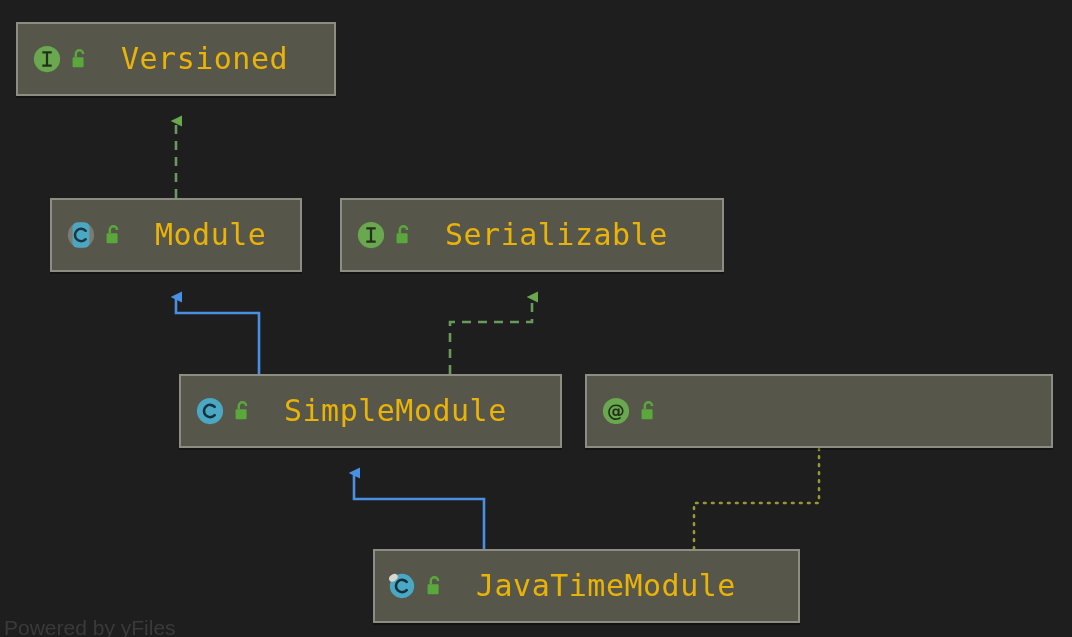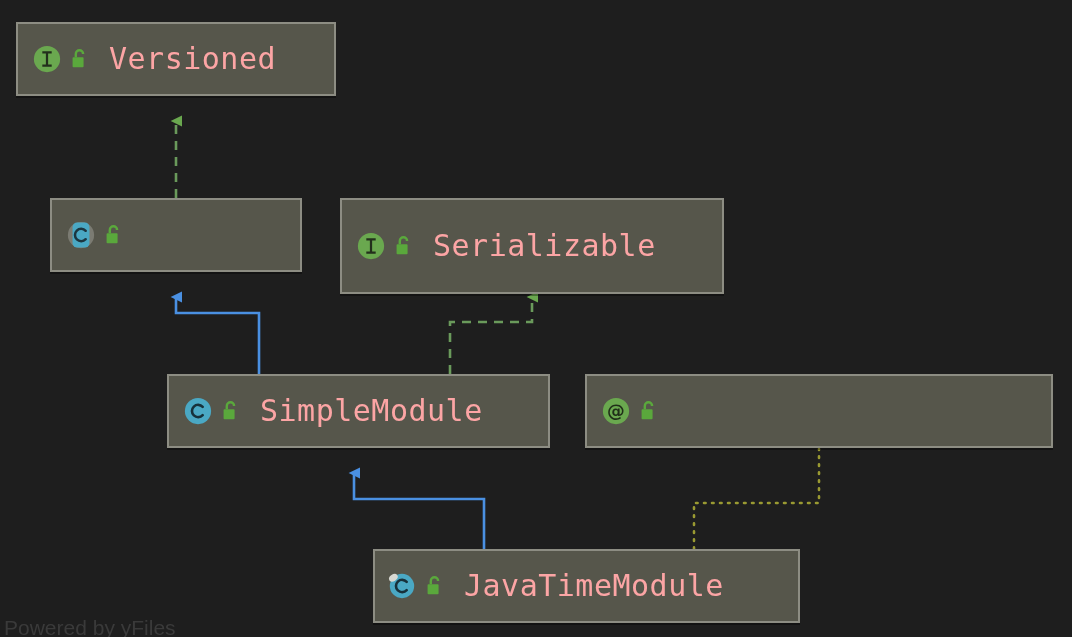--- a/index.html
+++ b/index.html
@@ -30,25 +30,25 @@
     position: absolute;
     box-sizing: border-box;
     background: #56564b;
     border: 2px solid #8d8d83;
     display: flex;
     align-items: center;
     padding-left: 14px;
     box-shadow: 0 2px 0 0 rgba(0,0,0,0.35);
   }
   .node-label {
-    color: #fca5a5;
+    color: #eab308;
     font-size: 30px;
     letter-spacing: 0.5px;
     white-space: nowrap;
-    margin-left: 19px;
+    margin-left: 31px;
     line-height: 1;
   }
   .icon-group {
     display: flex;
     align-items: center;
     flex-shrink: 0;
   }
   .type-icon {
     width: 30px;
     height: 30px;
@@ -128,37 +128,38 @@
       <svg class="type-icon" viewBox="0 0 32 32">
         <circle cx="16" cy="16" r="14" fill="#7b7b72"></circle>
         <rect x="7" y="2.6" width="18" height="26.8" rx="5" fill="#4aa8c4"></rect>
         <path d="M21 11.5 a6.6 6.6 0 1 0 0 9" stroke="#1c3640" stroke-width="2.7" fill="none" stroke-linecap="round"></path>
       </svg>
       <svg class="lock-icon" viewBox="0 0 24 26">
         <path d="M8.5 11 V7.5 a4 4 0 0 1 8 0" stroke="#5aa83c" stroke-width="2.6" fill="none"></path>
         <rect x="5" y="11" width="12" height="11" rx="1" fill="#5aa83c"></rect>
       </svg>
     </span>
-  </div>
-
-  <div class="node" style="left:340px; top:198px; width:384px; height:96px;">
+    <span class="node-label">Module</span>
+  </div>
+
+  <div class="node" style="left:340px; top:198px; width:384px; height:74px;">
     <span class="icon-group">
       <svg class="type-icon" viewBox="0 0 32 32">
         <circle cx="16" cy="16" r="14" fill="#6aa84f"></circle>
         <path d="M11 9 H21 M16 9 V23 M11 23 H21" stroke="#23301c" stroke-width="2.4" fill="none"></path>
       </svg>
       <svg class="lock-icon" viewBox="0 0 24 26">
         <path d="M8.5 11 V7.5 a4 4 0 0 1 8 0" stroke="#5aa83c" stroke-width="2.6" fill="none"></path>
         <rect x="5" y="11" width="12" height="11" rx="1" fill="#5aa83c"></rect>
       </svg>
     </span>
     <span class="node-label">Serializable</span>
   </div>
 
-  <div class="node" style="left:167px; top:374px; width:383px; height:74px;">
+  <div class="node" style="left:179px; top:374px; width:383px; height:74px;">
     <span class="icon-group">
       <svg class="type-icon" viewBox="0 0 32 32">
         <circle cx="16" cy="16" r="14" fill="#4aa8c4"></circle>
         <path d="M21 11.5 a6.6 6.6 0 1 0 0 9" stroke="#17313b" stroke-width="2.8" fill="none" stroke-linecap="round"></path>
       </svg>
       <svg class="lock-icon" viewBox="0 0 24 26">
         <path d="M8.5 11 V7.5 a4 4 0 0 1 8 0" stroke="#5aa83c" stroke-width="2.6" fill="none"></path>
         <rect x="5" y="11" width="12" height="11" rx="1" fill="#5aa83c"></rect>
       </svg>
     </span>

